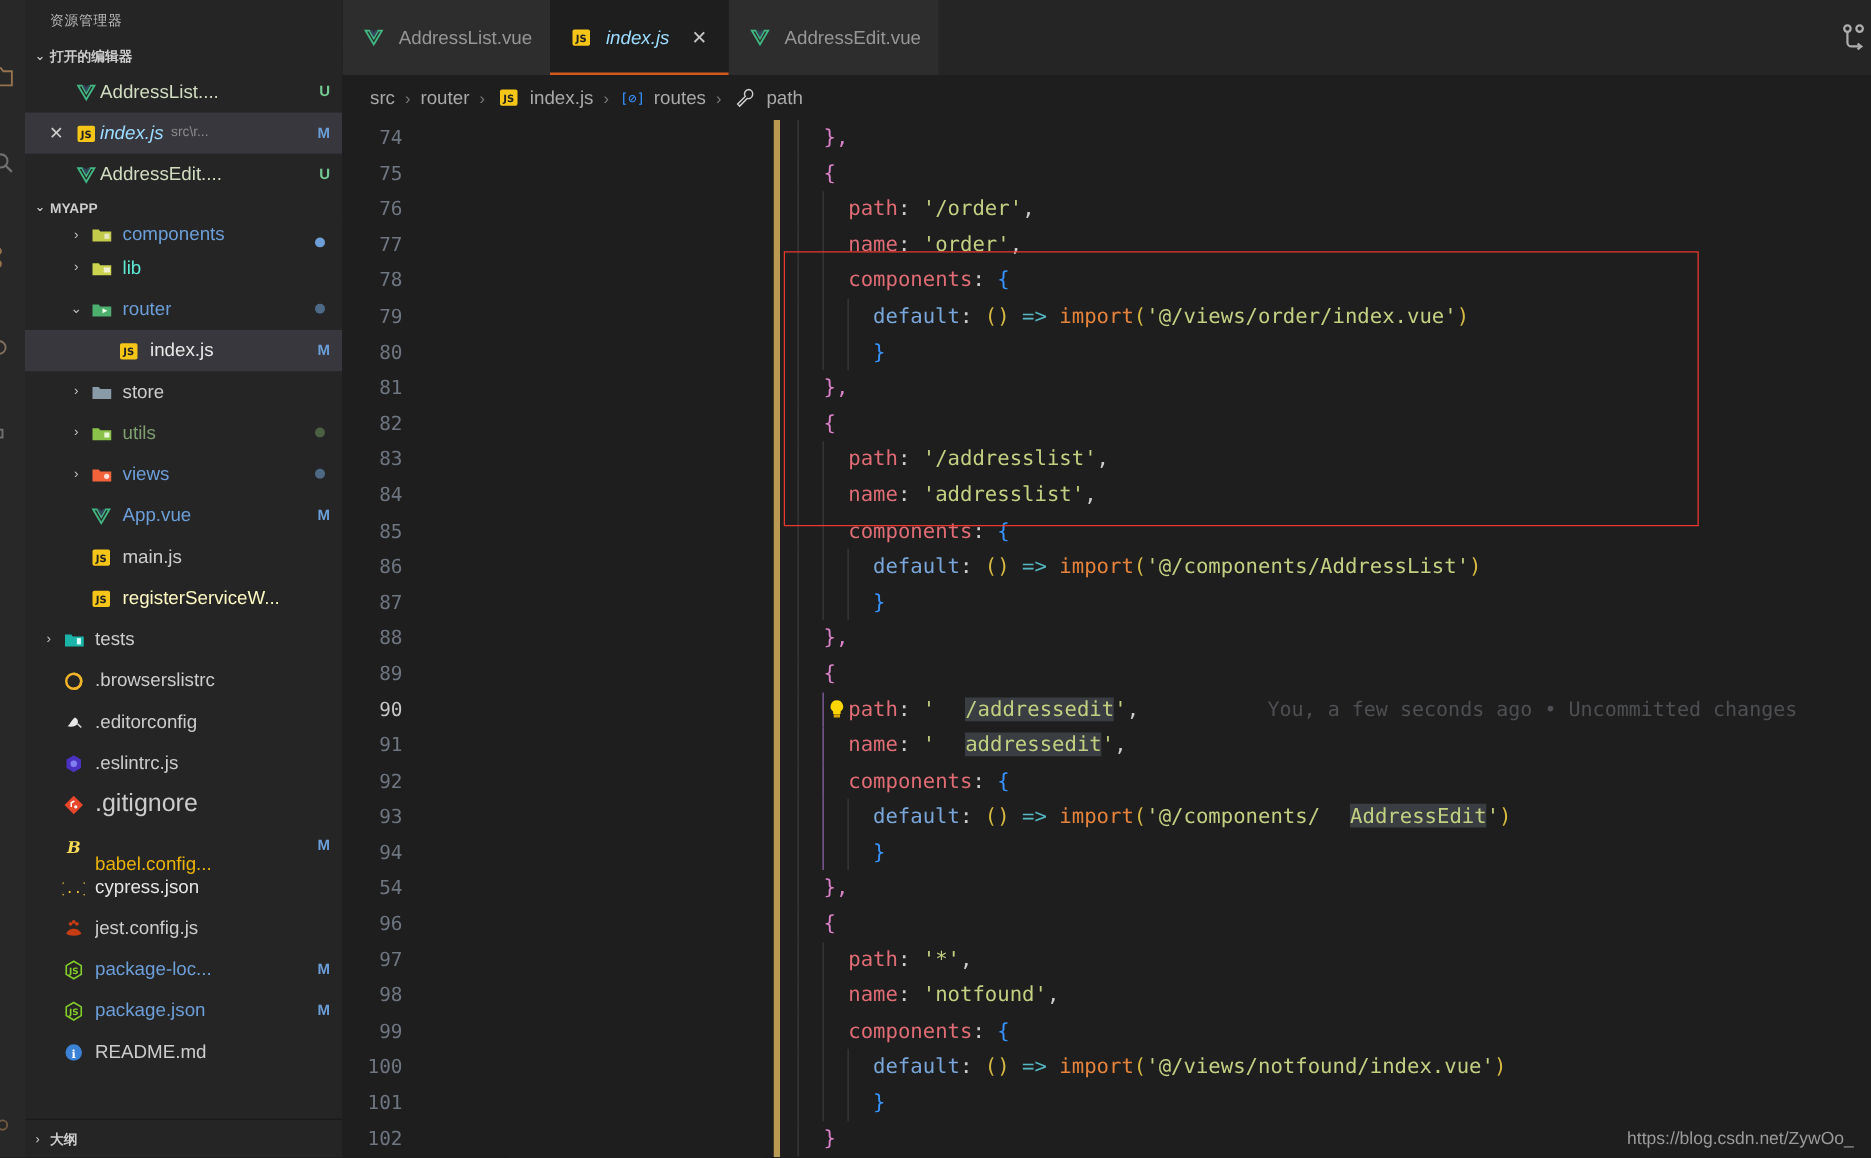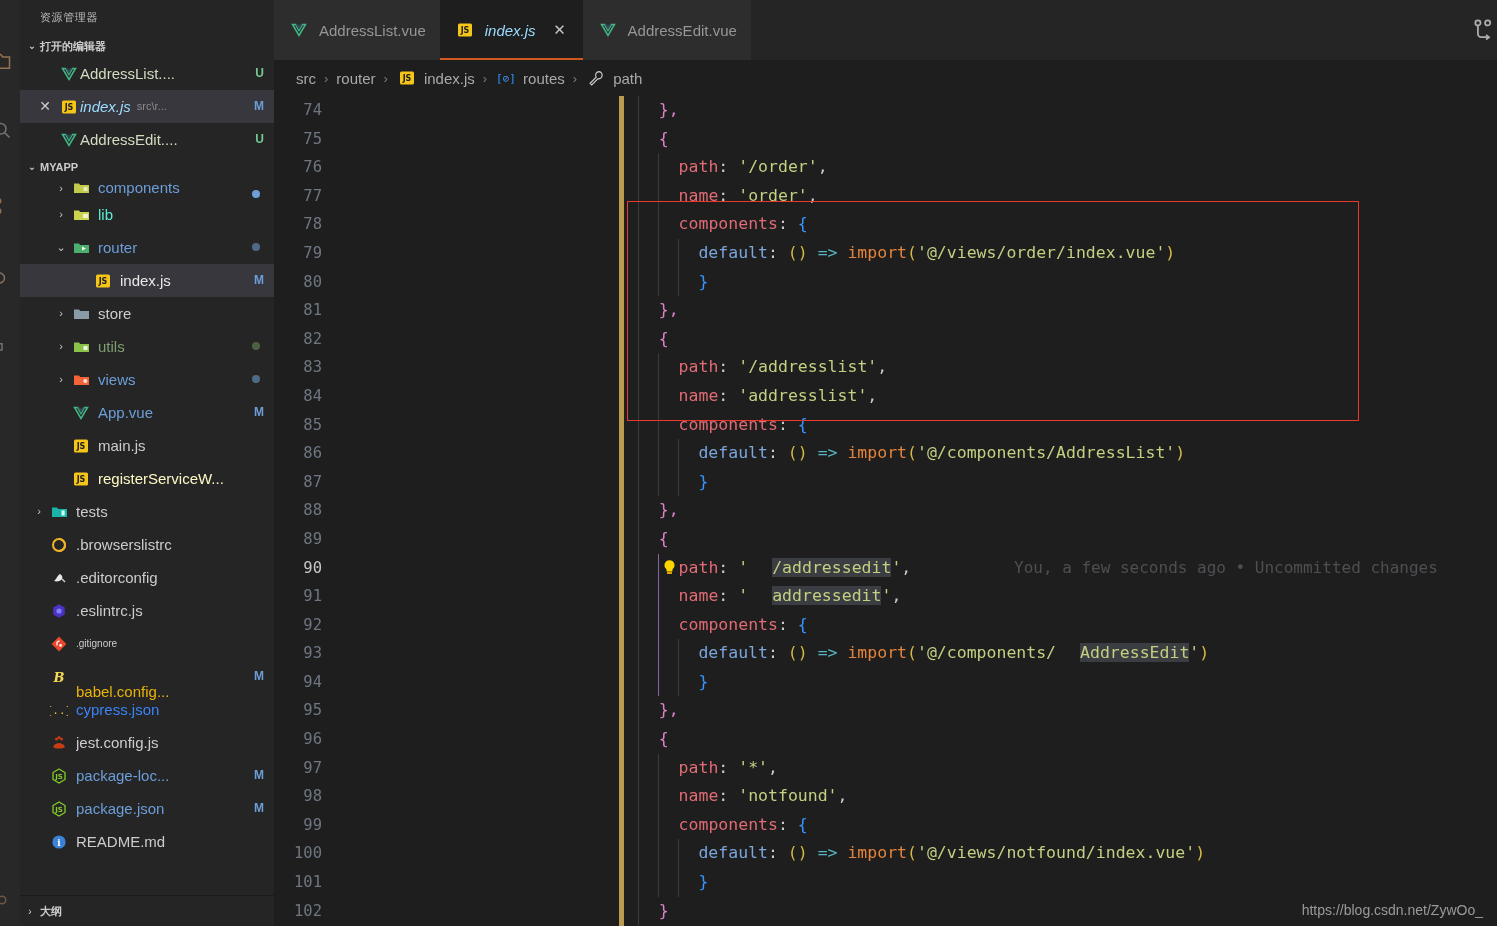--- a/index.html
+++ b/index.html
@@ -310,21 +310,21 @@
         <div class="row" style="height: 33px; line-height: 33px; font-size: 15px; padding-left: 10px;">
           <span class="twisty-sm"></span>
           <span class="ficon">
             <svg width="16" height="16" viewBox="0 0 16 16">
               <path d="M8 1.2l5.8 3.4v6.8L8 14.8 2.2 11.4V4.6z" fill="#4b32c3"></path>
               <circle cx="8" cy="8" r="2.6" fill="#8080f2"></circle>
             </svg>
           </span>
           <span class="label" style="margin-left: 6px; color: rgb(204, 204, 204);">.eslintrc.js</span>
         </div>
-        <div class="row" style="height: 33px; line-height: 33px; font-size: 10px; padding-left: 10px; text-align: right;">
+        <div class="row" style="height: 33px; line-height: 33px; font-size: 20px; padding-left: 10px; text-align: right;">
           <span class="twisty-sm"></span>
           <span class="ficon">
             <svg width="16" height="16" viewBox="0 0 16 16">
               <path d="M8 0.6l7.4 7.4L8 15.4.6 8z" fill="#e8472b"></path>
               <path d="M6 9.5V6.2l2.5-1.4" stroke="#fff" stroke-width="1.2" fill="none"></path>
               <circle cx="9.6" cy="9.4" r="1.3" fill="#fff"></circle>
             </svg>
           </span>
           <span class="label" style="margin-left: 6px; color: rgb(204, 204, 204);">.gitignore</span>
         </div>
@@ -338,21 +338,21 @@
           <span class="label" style="margin-left: 6px; color: #eab308; margin-top: 29px;">babel.config...</span>
           <span class="badge m">M</span>
         </div>
         <div class="row" style="height: 33px; line-height: 33px; font-size: 15px; padding-left: 10px;">
           <span class="twisty-sm"></span>
           <span class="ficon">
             <svg width="18" height="16" viewBox="0 0 18 16">
               <text x="9" y="12.4" font-size="11" text-anchor="middle" fill="#f0c040" font-family="DejaVu Sans Mono">{..}</text>
             </svg>
           </span>
-          <span class="label" style="margin-left: 6px; color: #3b82f6;">cypress.json</span>
+          <span class="label" style="margin-left: 6px; color: #e5e5e5;">cypress.json</span>
         </div>
         <div class="row" style="height: 33px; line-height: 33px; font-size: 15px; padding-left: 10px;">
           <span class="twisty-sm"></span>
           <span class="ficon">
             <svg width="16" height="16" viewBox="0 0 16 16">
               <path d="M2 12c2 2 10 2 12 0-1-3-4-4-6-4s-5 1-6 4z" fill="#c63d14"></path>
               <circle cx="5.5" cy="4" r="1.5" fill="#c63d14"></circle>
               <circle cx="10.5" cy="4" r="1.5" fill="#c63d14"></circle>
               <circle cx="8" cy="2.5" r="1.5" fill="#c63d14"></circle>
             </svg>
@@ -501,21 +501,21 @@
           <div class="ln"><span class="gut">88</span><span class="indentguide" style="left: 364px; top: 0px; height: 28.6px;"></span><span class="code" style="left: 384.8px;"><span class="k-brace1">},</span></span></div>
           <div class="ln"><span class="gut">89</span><span class="indentguide" style="left: 364px; top: 0px; height: 28.6px;"></span><span class="code" style="left: 384.8px;"><span class="k-brace1">{</span></span></div>
           <div class="ln"><span class="gut" style="color: rgb(198, 198, 198);">90</span><span class="indentguide" style="left: 364px; top: 0px; height: 28.6px;"></span><span class="indentguide act" style="left: 383.8px; top: 0px; height: 28.6px;"></span><span class="code" style="left: 404.6px;"><span class="k-prop">path</span><span class="k-punc">: </span><span class="k-str">'</span><span class="k-str sel-hl">/addressedit</span><span class="k-str">'</span><span class="k-punc">,</span></span><span class="bulb" style="top: 5px;"><svg width="15" height="18" viewBox="0 0 15 18">
                 <path d="M7.5 1.2a5 5 0 0 0-3 9v2h6v-2a5 5 0 0 0-3-9z" fill="#ffd500"></path>
                 <rect x="5" y="12.4" width="5" height="2.6" fill="#d9a400"></rect>
               </svg></span><span class="blame">You, a few seconds ago • Uncommitted changes</span></div>
           <div class="ln"><span class="gut">91</span><span class="indentguide" style="left: 364px; top: 0px; height: 28.6px;"></span><span class="indentguide act" style="left: 383.8px; top: 0px; height: 28.6px;"></span><span class="code" style="left: 404.6px;"><span class="k-prop">name</span><span class="k-punc">: </span><span class="k-str">'</span><span class="k-str sel-hl">addressedit</span><span class="k-str">'</span><span class="k-punc">,</span></span></div>
           <div class="ln"><span class="gut">92</span><span class="indentguide" style="left: 364px; top: 0px; height: 28.6px;"></span><span class="indentguide act" style="left: 383.8px; top: 0px; height: 28.6px;"></span><span class="code" style="left: 404.6px;"><span class="k-prop">components</span><span class="k-punc">: </span><span class="k-brace2">{</span></span></div>
           <div class="ln"><span class="gut">93</span><span class="indentguide" style="left: 364px; top: 0px; height: 28.6px;"></span><span class="indentguide act" style="left: 383.8px; top: 0px; height: 28.6px;"></span><span class="indentguide" style="left: 403.6px; top: 0px; height: 28.6px;"></span><span class="code" style="left: 424.4px;"><span class="k-def">default</span><span class="k-punc">: </span><span class="k-paren">()</span><span class="k-punc"> </span><span class="k-arrow">=&gt;</span><span class="k-punc"> </span><span class="k-fn">import</span><span class="k-paren">(</span><span class="k-str">'@/components/</span><span class="k-str sel-hl">AddressEdit</span><span class="k-str">'</span><span class="k-paren">)</span></span></div>
           <div class="ln"><span class="gut">94</span><span class="indentguide" style="left: 364px; top: 0px; height: 28.6px;"></span><span class="indentguide act" style="left: 383.8px; top: 0px; height: 28.6px;"></span><span class="indentguide" style="left: 403.6px; top: 0px; height: 28.6px;"></span><span class="code" style="left: 424.4px;"><span class="k-brace2">}</span></span></div>
-          <div class="ln"><span class="gut">95</span><span class="indentguide" style="left: 364px; top: 0px; height: 28.6px;"></span><span class="code" style="left: 384.8px;"><span class="k-brace1">},</span></span></div>
+          <div class="ln"><span class="gut">54</span><span class="indentguide" style="left: 364px; top: 0px; height: 28.6px;"></span><span class="code" style="left: 384.8px;"><span class="k-brace1">},</span></span></div>
           <div class="ln"><span class="gut">96</span><span class="indentguide" style="left: 364px; top: 0px; height: 28.6px;"></span><span class="code" style="left: 384.8px;"><span class="k-brace1">{</span></span></div>
           <div class="ln"><span class="gut">97</span><span class="indentguide" style="left: 364px; top: 0px; height: 28.6px;"></span><span class="indentguide" style="left: 383.8px; top: 0px; height: 28.6px;"></span><span class="code" style="left: 404.6px;"><span class="k-prop">path</span><span class="k-punc">: </span><span class="k-str">'*'</span><span class="k-punc">,</span></span></div>
           <div class="ln"><span class="gut">98</span><span class="indentguide" style="left: 364px; top: 0px; height: 28.6px;"></span><span class="indentguide" style="left: 383.8px; top: 0px; height: 28.6px;"></span><span class="code" style="left: 404.6px;"><span class="k-prop">name</span><span class="k-punc">: </span><span class="k-str">'notfound'</span><span class="k-punc">,</span></span></div>
           <div class="ln"><span class="gut">99</span><span class="indentguide" style="left: 364px; top: 0px; height: 28.6px;"></span><span class="indentguide" style="left: 383.8px; top: 0px; height: 28.6px;"></span><span class="code" style="left: 404.6px;"><span class="k-prop">components</span><span class="k-punc">: </span><span class="k-brace2">{</span></span></div>
           <div class="ln"><span class="gut">100</span><span class="indentguide" style="left: 364px; top: 0px; height: 28.6px;"></span><span class="indentguide" style="left: 383.8px; top: 0px; height: 28.6px;"></span><span class="indentguide" style="left: 403.6px; top: 0px; height: 28.6px;"></span><span class="code" style="left: 424.4px;"><span class="k-def">default</span><span class="k-punc">: </span><span class="k-paren">()</span><span class="k-punc"> </span><span class="k-arrow">=&gt;</span><span class="k-punc"> </span><span class="k-fn">import</span><span class="k-paren">(</span><span class="k-str">'@/views/notfound/index.vue'</span><span class="k-paren">)</span></span></div>
           <div class="ln"><span class="gut">101</span><span class="indentguide" style="left: 364px; top: 0px; height: 28.6px;"></span><span class="indentguide" style="left: 383.8px; top: 0px; height: 28.6px;"></span><span class="indentguide" style="left: 403.6px; top: 0px; height: 28.6px;"></span><span class="code" style="left: 424.4px;"><span class="k-brace2">}</span></span></div>
           <div class="ln"><span class="gut">102</span><span class="indentguide" style="left: 364px; top: 0px; height: 28.6px;"></span><span class="code" style="left: 384.8px;"><span class="k-brace1">}</span></span></div>
           <div class="ln"><span class="gut">103</span><span class="code" style="left: 365px;"></span></div>
         </div>
       <div class="redbox"></div>

